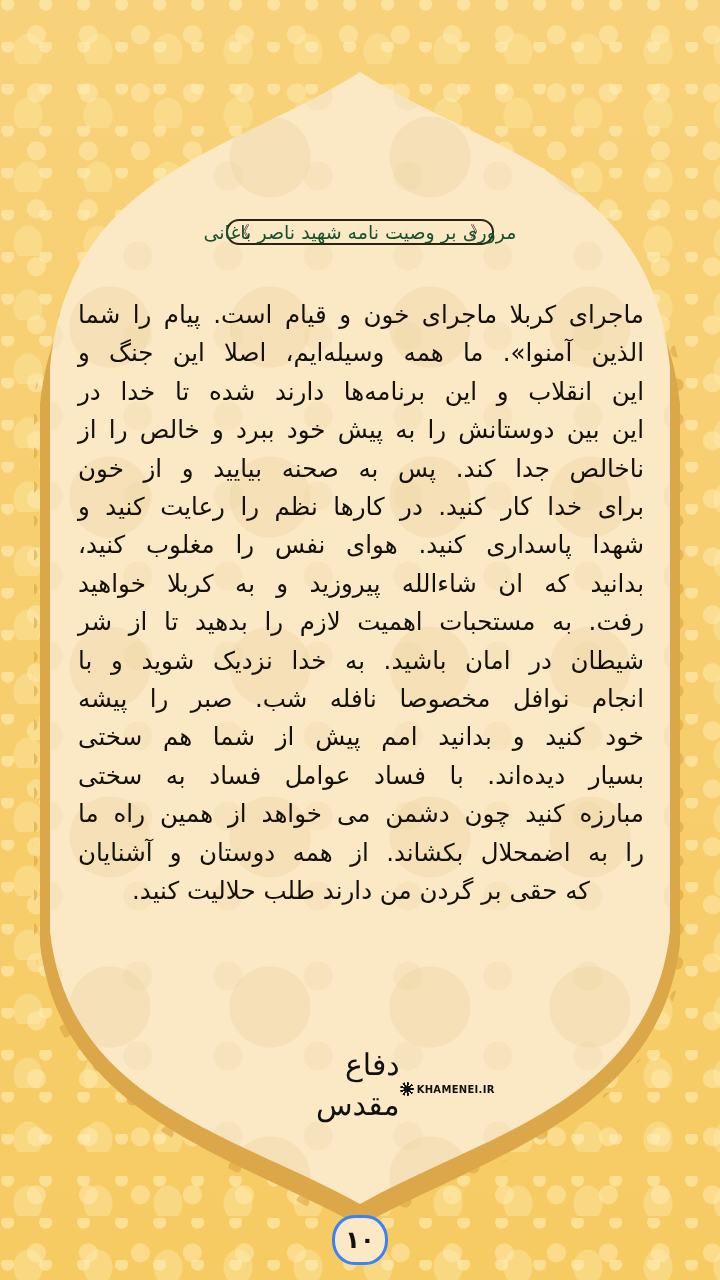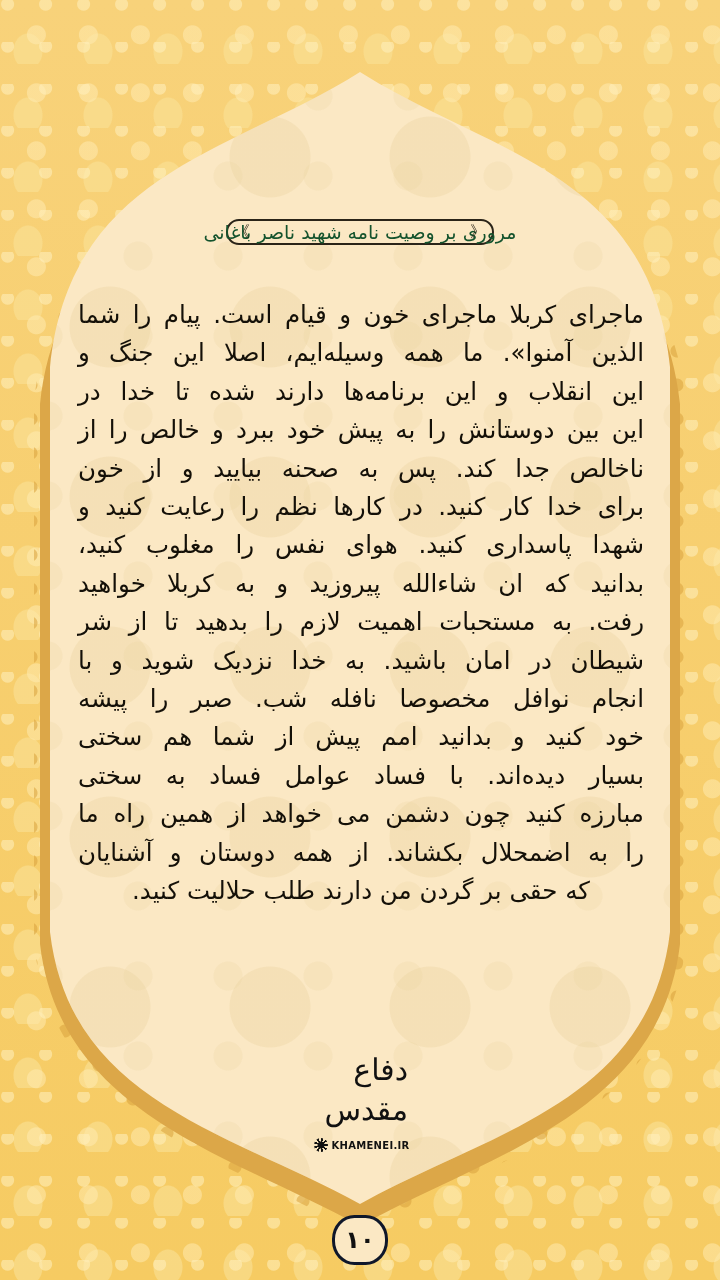--- a/index.html
+++ b/index.html
@@ -55,36 +55,36 @@
   }
   .body-text {
     position:absolute; left:78px; top:296px; width:566px;
     direction:rtl; text-align:justify; text-align-last:center;
     font-size:24.5px; line-height:38.4px; color:#141008;
   }
   .body-text .line { display:block; text-align:justify; text-align-last:justify; white-space:nowrap; }
   .body-text .line.last { text-align-last:center; }
   .logo {
     position:absolute; left:316px; top:1050px; width:92px; height:70px;
-    display:flex; flex-direction:column; align-items:center;
+    display:flex; flex-direction:row; align-items:center;
   }
   .logo .calli {
     font-family:"DejaVu Serif", serif; font-size:30px; color:#111; direction:rtl; line-height:40px;
   }
   .logo .site {
     display:flex; align-items:center; gap:3px; margin-top:8px;
   }
   .logo .site-icon {
     width:14px; height:14px; border-radius:50%;
     background:radial-gradient(circle,#111 0 3px,transparent 4px), repeating-conic-gradient(#111 0 20deg, transparent 20deg 40deg);
   }
   .logo .site-text { font-size:10px; font-weight:bold; color:#111; letter-spacing:0.3px; }
   .page-badge {
     position:absolute; left:332px; top:1215px; width:56px; height:50px;
-    background:#fbe8c4; border:3px solid #0f172a;
+    background:#fbe8c4; border:3px solid #3b82f6;
     border-radius:40% 40% 40% 40% / 48% 48% 48% 48%;
     box-sizing:border-box;
     display:flex; align-items:center; justify-content:center;
   }
   .page-badge span { font-size:24px; font-weight:bold; color:#111; line-height:24px; }
 </style>
 </head>
 <body>
 
 <div class="bg-pattern"></div>

